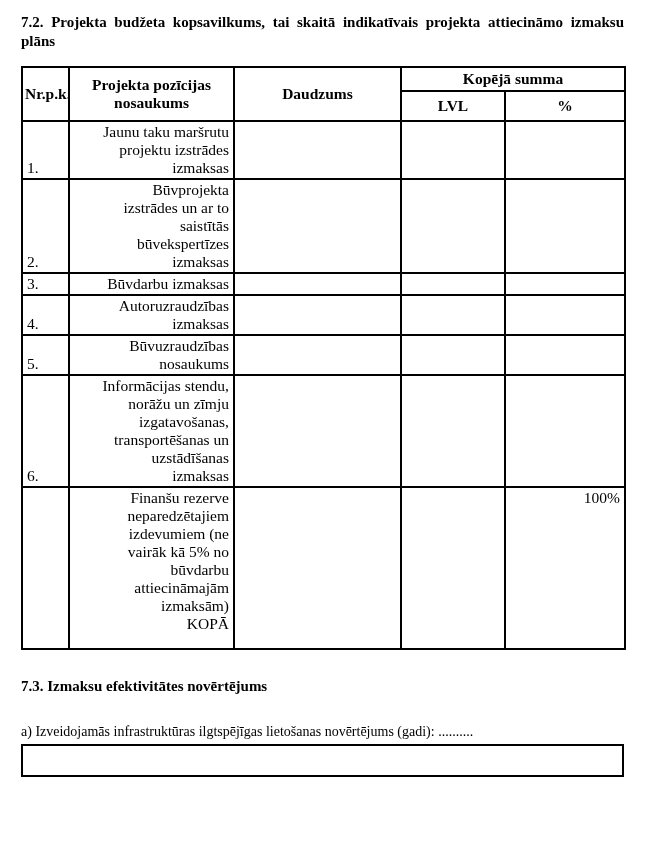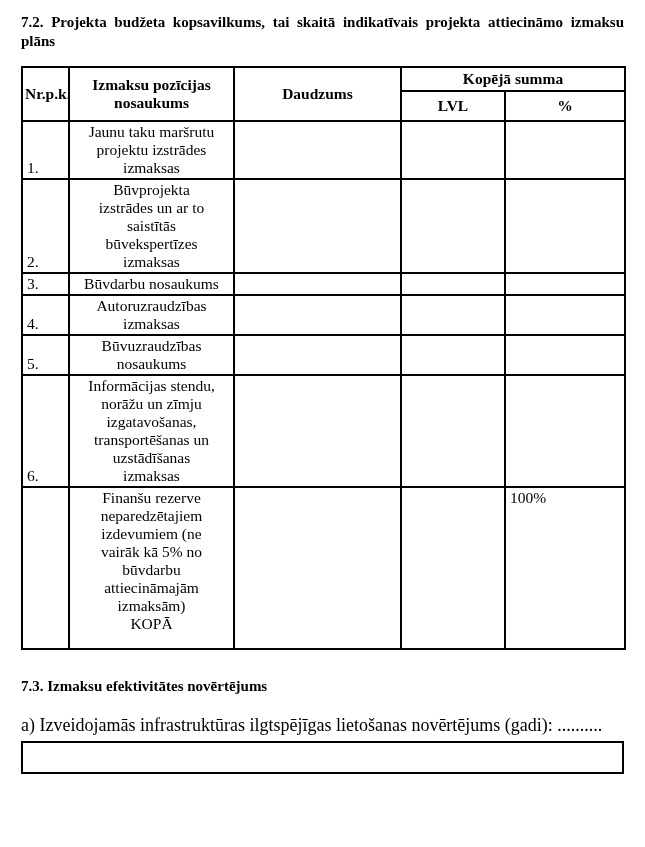--- a/index.html
+++ b/index.html
@@ -46,45 +46,45 @@
   th.group-header { border-bottom: 1px solid #000; height: 16px; }
   th.sub-header   { border-top: 1px solid #000; height: 24px; }
   td.nr-cell {
     vertical-align: bottom;
     text-align: left;
     padding-left: 6px;
     padding-bottom: 2px;
   }
   td.name-cell {
     vertical-align: top;
-    text-align: center;
+    text-align: right;
     white-space: pre-line;
     padding-left: 6px;
     padding-right: 6px;
     padding-top: 2px;
     padding-bottom: 2px;
   }
   td.qty-cell, td.lvl-cell, td.pct-cell {
     vertical-align: top;
     text-align: left;
     padding-left: 8px;
     padding-top: 2px;
   }
-  tr.total-row td { height: 158px; }
+  tr.total-row td { height: 158px; text-align: right; }
   tr.total-row td.name-cell { }
   .sec-title {
     font-size: 15px;
     font-weight: bold;
     margin: 27px 0 4px 0;
     line-height: 1.25;
   }
   .para {
-    font-size: 18px;
+    font-size: 14px;
     line-height: 1.3;
-    margin: 19px 0 0 0;
+    margin: 28px 0 0 0;
     white-space: pre-line;
   }
   .para .note-italic { font-style: italic; }
   .risk-box {
     border: 2px solid #000000;
     height: 33px;
     margin-top: 3px;
     width: 603px;
     box-sizing: border-box;
     font-size: 15.5px;
@@ -102,21 +102,21 @@
     <colgroup>
       <col style="width:47px">
       <col style="width:165px">
       <col style="width:167px">
       <col style="width:104px">
       <col style="width:120px">
     </colgroup>
     <tbody>
       <tr>
         <th rowspan="2">Nr.p.k.</th>
-        <th rowspan="2">Izmaksu pozīcijas nosaukums</th>
+        <th rowspan="2">Projekta pozīcijas nosaukums</th>
         <th rowspan="2">Daudzums</th>
         <th colspan="2" class="group-header">Kopējā summa</th>
       </tr>
       <tr>
         <th class="sub-header">LVL</th>
         <th class="sub-header">%</th>
       </tr>
 
       <tr>
         <td class="nr-cell">1.</td>
@@ -133,21 +133,21 @@
 izstrādes un ar to
 saistītās
 būvekspertīzes
 izmaksas</td>
         <td class="qty-cell"></td>
         <td class="lvl-cell"></td>
         <td class="pct-cell"></td>
       </tr>
       <tr>
         <td class="nr-cell">3.</td>
-        <td class="name-cell">Būvdarbu nosaukums</td>
+        <td class="name-cell">Būvdarbu izmaksas</td>
         <td class="qty-cell"></td>
         <td class="lvl-cell"></td>
         <td class="pct-cell"></td>
       </tr>
       <tr>
         <td class="nr-cell">4.</td>
         <td class="name-cell">Autoruzraudzības
 izmaksas</td>
         <td class="qty-cell"></td>
         <td class="lvl-cell"></td>

